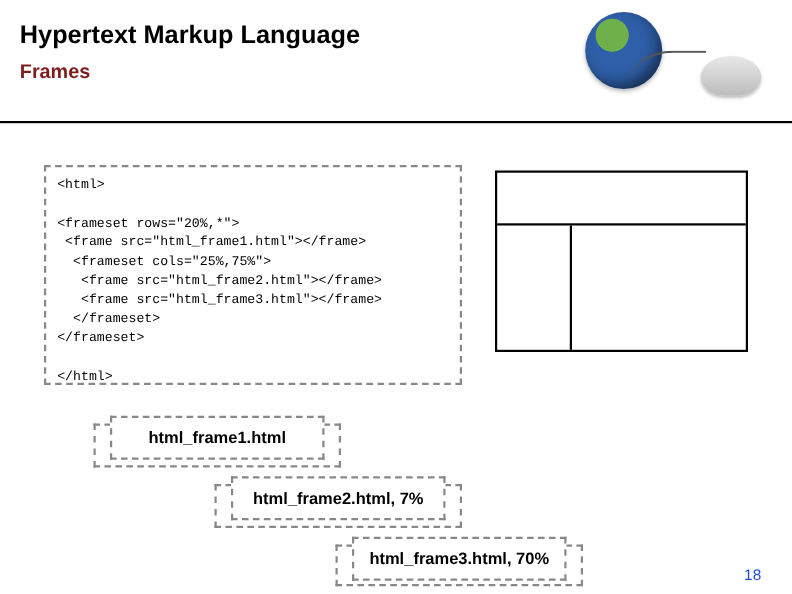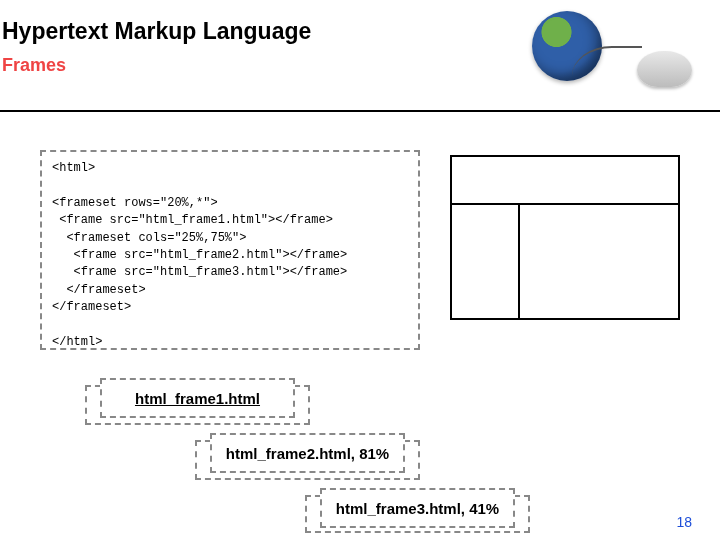--- a/index.html
+++ b/index.html
@@ -6,31 +6,31 @@
   body {
     width: 720px;
     height: 540px;
     font-family: Arial, Helvetica, sans-serif;
     background: #fff;
     position: relative;
     overflow: hidden;
   }
   .header {
     position: relative;
-    padding: 18px 14px 6px 2px;
+    padding: 18px 14px 6px 18px;
   }
   .title {
     font-size: 23px;
     font-weight: bold;
     color: #000;
   }
   .subtitle {
     font-size: 18px;
     font-weight: bold;
-    color: #ef4444;
+    color: #7f1d1d;
     margin-top: 10px;
   }
   .header-img {
     position: absolute;
     right: 18px;
     top: 6px;
     width: 200px;
     height: 90px;
   }
   .globe {
@@ -118,21 +118,21 @@
     display: flex;
     align-items: center;
     justify-content: center;
     padding: 0 8px;
   }
   .cap-outer {
     position: absolute;
     border: 2px dashed #888;
   }
   .cap1-outer { left: 85px;  top: 385px; width: 225px; height: 40px; }
-  .cap1 { left: 100px; top: 378px; width: 195px; height: 40px; text-decoration: underline; }
+  .cap1 { left: 100px; top: 378px; width: 195px; height: 40px; }
   .cap2-outer { left: 195px; top: 440px; width: 225px; height: 40px; }
   .cap2 { left: 210px; top: 433px; width: 195px; height: 40px; }
   .cap3-outer { left: 305px; top: 495px; width: 225px; height: 38px; }
   .cap3 { left: 320px; top: 488px; width: 195px; height: 40px; }
   .page-num {
     position: absolute;
     right: 28px;
     bottom: 10px;
     font-size: 14px;
     color: #1d4ed8;
@@ -170,18 +170,18 @@
   <div class="fd-bottom">
     <div class="fd-left"></div>
     <div class="fd-right"></div>
   </div>
 </div>
 
 <div class="cap-outer cap1-outer"></div>
 <div class="cap cap1">html_frame1.html</div>
 
 <div class="cap-outer cap2-outer"></div>
-<div class="cap cap2">html_frame2.html, 81%</div>
+<div class="cap cap2">html_frame2.html, 7%</div>
 
 <div class="cap-outer cap3-outer"></div>
-<div class="cap cap3">html_frame3.html, 41%</div>
+<div class="cap cap3">html_frame3.html, 70%</div>
 
 <div class="page-num">18</div>
 
 </body></html>

